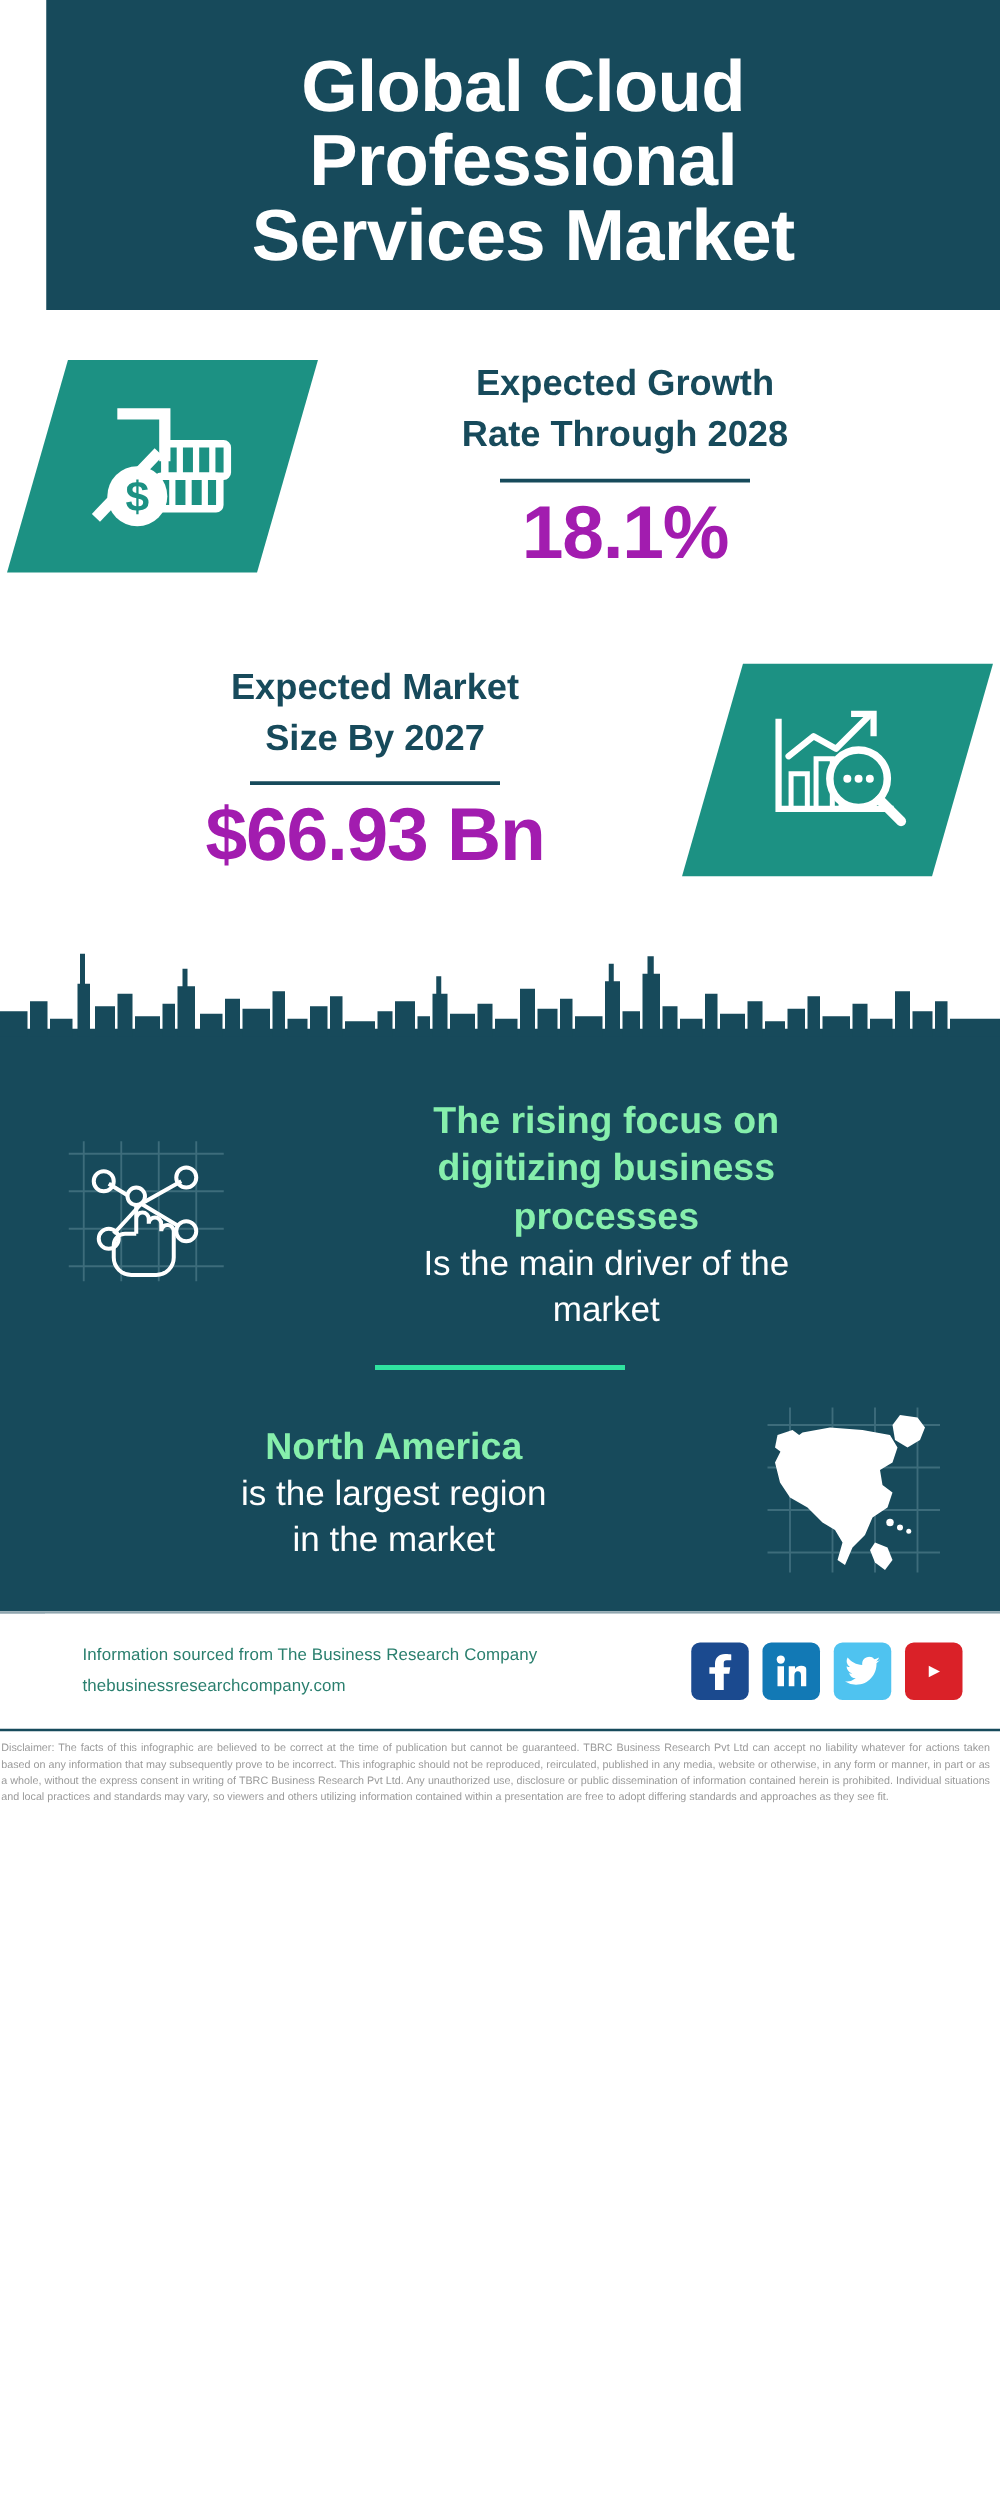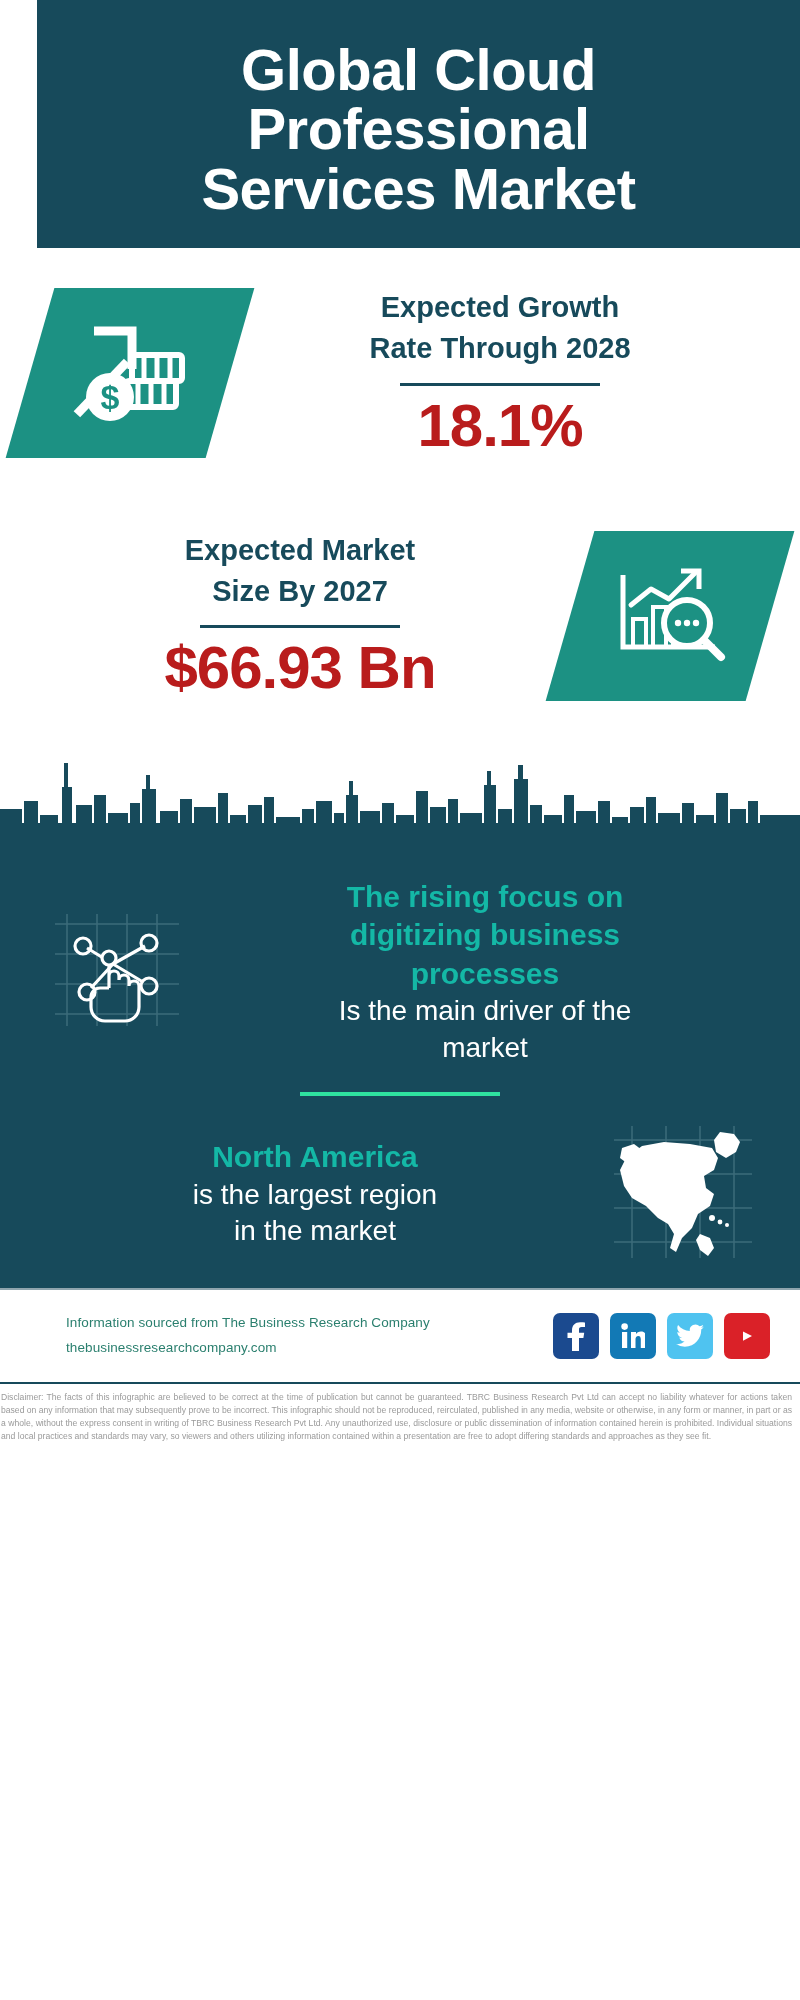--- a/index.html
+++ b/index.html
@@ -52,21 +52,21 @@
     font-weight:bold;
     font-size:29px;
     line-height:1.42;
   }
   .stat-rule {
     width:200px; height:3px;
     background:#174A5B;
     margin:13px auto 6px auto;
   }
   .stat-value {
-    color:#b91c1c;
+    color:#a21caf;
     font-weight:bold;
     font-size:60px;
     line-height:1.12;
     letter-spacing:-1px;
   }
 
   
   .skyline { display:block; width:800px; height:115px; margin-top:12px; }
 
   
@@ -74,21 +74,21 @@
     background:#174A5B;
     padding:18px 0 22px 0;
   }
   .fact {
     display:flex; align-items:center;
     padding:0 32px;
   }
   .fact-ico { flex:0 0 170px; display:flex; justify-content:center; }
   .fact-text { flex:1; text-align:center; padding:0 6px; }
   .fact-accent {
-    color:#14b8a6; font-weight:bold;
+    color:#86efac; font-weight:bold;
     font-size:30px; line-height:1.28;
   }
   .fact-sub {
     color:#ffffff; font-weight:normal;
     font-size:28px; line-height:1.3;
   }
   .green-rule {
     width:200px; height:4px; background:#2FE3A0;
     margin:26px auto 26px auto;
   }

